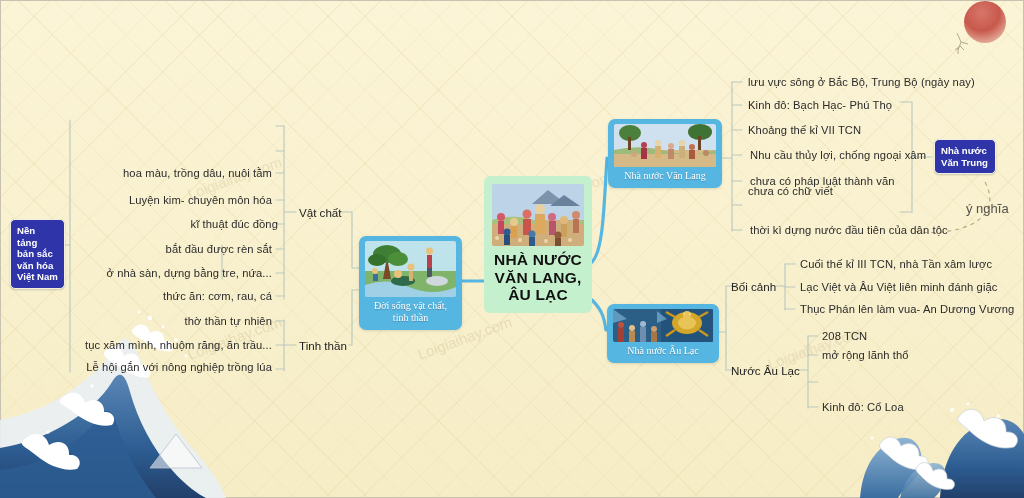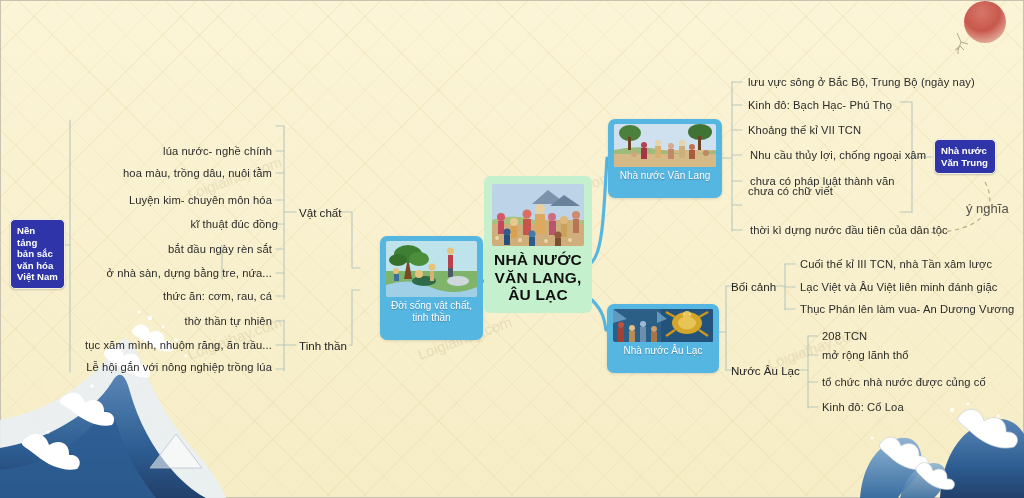--- a/index.html
+++ b/index.html
@@ -64,23 +64,24 @@
     font-weight:bold;
     line-height:11.5px;
     padding:5px 6px;
     text-align:left;
     box-shadow:0 1px 2px rgba(0,0,0,.18);
   }
   .bluecard{
     position:absolute; z-index:7;
     background:#56b6e2;
     border-radius:7px;
-    padding:5px 6px 16px 6px;
+    padding:5px 6px 6px 6px;
     text-align:center;
     box-shadow:0 1px 3px rgba(0,0,0,.12);
+    font-family:Liberation Serif, serif;
   }
   .bluecard .cap{
     color:#ffffff; font-size:10px; line-height:12px; margin-top:3px;
     text-shadow:0 1px 1px rgba(0,0,0,.25);
   }
   .greencard{
     position:absolute; z-index:7;
     background:#c4f0cd;
     border-radius:6px;
     padding:8px 8px 9px 8px;
@@ -255,36 +256,35 @@
     </g>
   </svg>
 
   <div class="navy" style="left:10px; top:219px; width:55px;">
     <div>Nền tảng</div>
     <div>bản sắc</div>
     <div>văn hóa</div>
     <div>Việt Nam</div>
   </div>
 
-  <div class="leaf r" style="left:40px; top:151px; width:232px;">lúa nước- nghề chính</div>
   <div class="leaf r" style="left:40px; top:173px; width:232px;">hoa màu, trồng dâu, nuôi tằm</div>
   <div class="leaf r" style="left:40px; top:200px; width:232px;">Luyện kim- chuyên môn hóa</div>
   <div class="leaf r" style="left:46px; top:224px; width:232px;">kĩ thuật đúc đồng</div>
-  <div class="leaf r" style="left:40px; top:249px; width:232px;">bắt đầu ngày rèn sắt</div>
+  <div class="leaf r" style="left:40px; top:249px; width:232px;">bắt đầu được rèn sắt</div>
   <div class="leaf r" style="left:40px; top:273px; width:232px;">ở nhà sàn, dựng bằng tre, nứa...</div>
   <div class="leaf r" style="left:40px; top:296px; width:232px;">thức ăn: cơm, rau, cá</div>
 
   <div class="leaf r" style="left:30px; top:345px; width:242px;">tục xăm mình, nhuộm răng, ăn trầu...</div>
   <div class="leaf r" style="left:40px; top:321px; width:232px;">thờ thần tự nhiên</div>
   <div class="leaf r" style="left:30px; top:367px; width:242px;">Lễ hội gắn với nông nghiệp trồng lúa</div>
 
   <div class="cat" style="left:299px; top:212px;">Vật chất</div>
   <div class="cat" style="left:299px; top:345px;">Tinh thần</div>
 
-  <div class="bluecard" style="left:359px; top:236px; width:103px;margin-left:21px;">
+  <div class="bluecard" style="left:359px; top:236px; width:103px;">
     <svg class="thumb" width="91" height="56" viewBox="0 0 91 56">
       <rect width="91" height="56" fill="#bfe3ea"></rect>
       <rect y="30" width="91" height="26" fill="#7fb46a"></rect>
       <path d="M0 44 q22 -8 44 2 q24 10 47 0 L91 56 L0 56 Z" fill="#9fd0e6"></path>
       <path d="M18 38 l4 -22 l4 22 z" fill="#7a4a24"></path>
       <ellipse cx="22" cy="13" rx="14" ry="9" fill="#3f7f34"></ellipse>
       <ellipse cx="33" cy="18" rx="10" ry="7" fill="#4b8f3b"></ellipse>
       <ellipse cx="12" cy="19" rx="9" ry="6" fill="#36712c"></ellipse>
       <ellipse cx="38" cy="40" rx="12" ry="5" fill="#2f6b4a"></ellipse>
       <circle cx="33" cy="33" r="4" fill="#e8c27a"></circle>
@@ -422,17 +422,16 @@
 
   <div class="cat" style="left:731px; top:286px;">Bối cảnh</div>
   <div class="cat" style="left:731px; top:370px;">Nước Âu Lạc</div>
 
   <div class="leaf l" style="left:800px; top:264px;">Cuối thế kỉ III TCN, nhà Tần xâm lược</div>
   <div class="leaf l" style="left:800px; top:287px;">Lạc Việt và Âu Việt liên minh đánh giặc</div>
   <div class="leaf l" style="left:800px; top:309px;">Thục Phán lên làm vua- An Dương Vương</div>
 
   <div class="leaf l" style="left:822px; top:336px;">208 TCN</div>
   <div class="leaf l" style="left:822px; top:355px;">mở rộng lãnh thổ</div>
-  <div class="leaf l" style="left:822px; top:382px;">tổ chức nhà nước được củng cố</div>
   <div class="leaf l" style="left:822px; top:407px;">Kinh đô: Cổ Loa</div>
 
   <div id="frame"></div>
 </div>
 
 </body></html>

